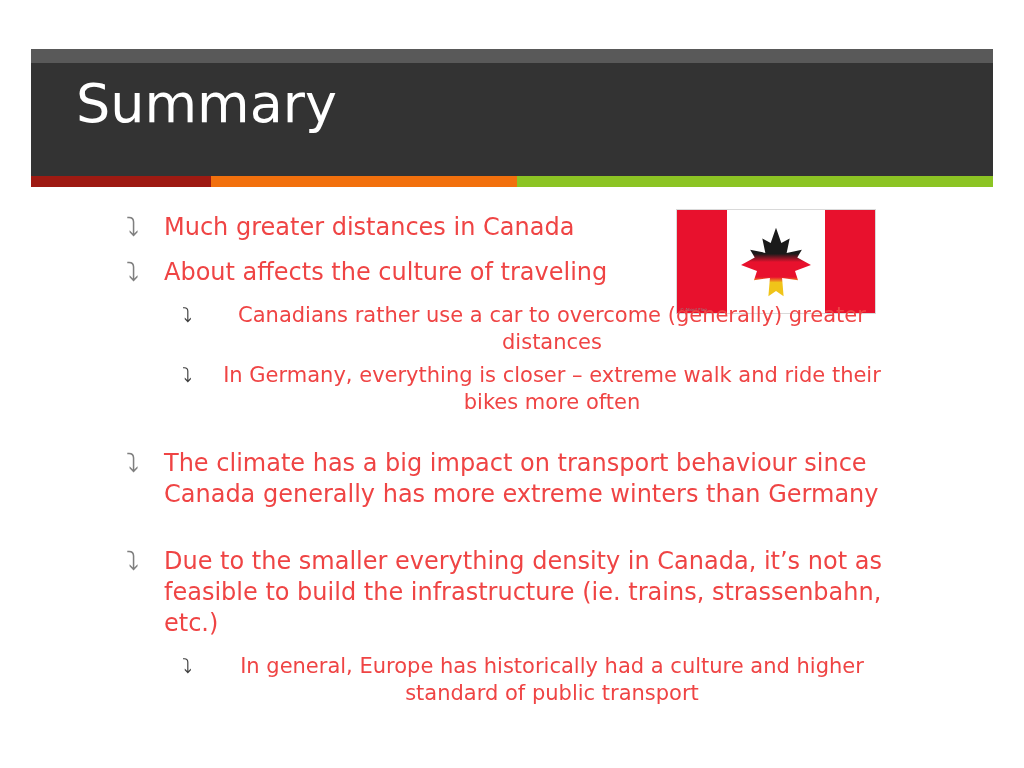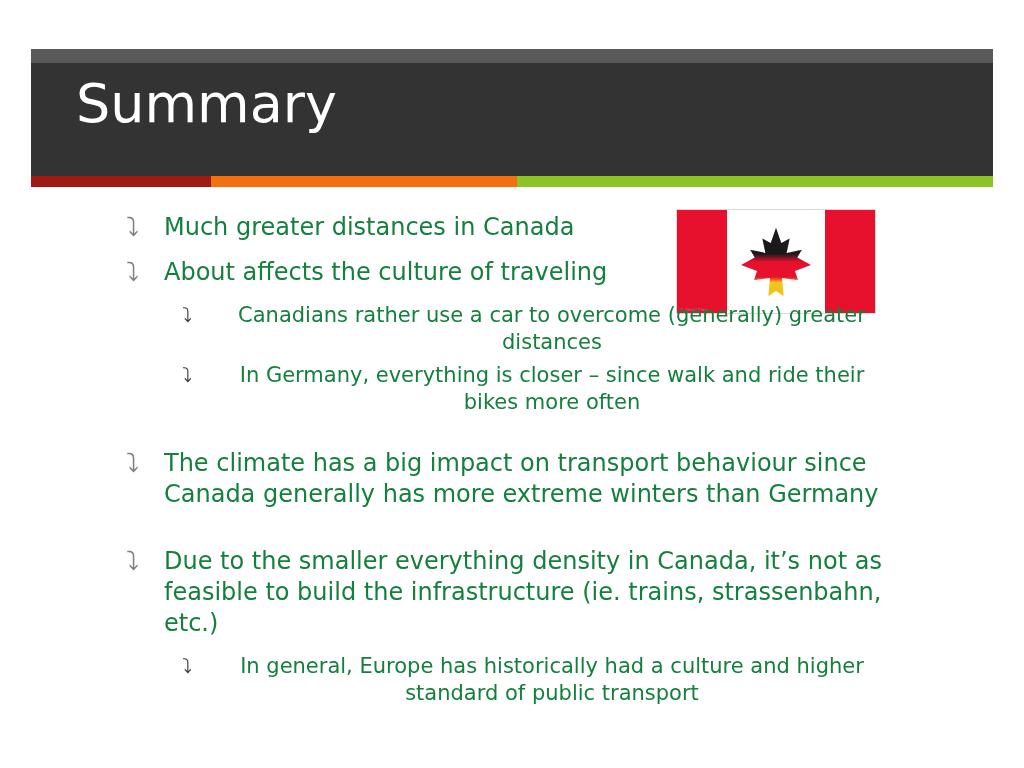--- a/index.html
+++ b/index.html
@@ -136,21 +136,21 @@
     padding-top: 2px;
   }
   .lvl2 .arrow {
     font-size: 20px;
     width: 30px;
     color: #404040;
     padding-top: 3px;
   }
 
   .btext {
-    color: #15803d;
+    color: #ef4444;
   }
   .lvl1 .btext {
     font-size: 24px;
     line-height: 31px;
     max-width: 735px;
   }
   .lvl2 .btext {
     font-size: 21px;
     line-height: 27px;
     max-width: 680px;
@@ -207,21 +207,21 @@
       <span class="btext">About affects the culture of traveling</span>
     </div>
 
     <div class="bullet-row lvl2">
       <span class="arrow">⤵</span>
       <span class="btext">Canadians rather use a car to overcome (generally) greater distances</span>
     </div>
 
     <div class="bullet-row lvl2">
       <span class="arrow">⤵</span>
-      <span class="btext">In Germany, everything is closer – since walk and ride their bikes more often</span>
+      <span class="btext">In Germany, everything is closer – extreme walk and ride their bikes more often</span>
     </div>
 
     <div class="group-gap-lg"></div>
 
     <div class="bullet-row lvl1">
       <span class="arrow">⤵</span>
       <span class="btext">The climate has a big impact on transport behaviour since Canada generally has more extreme winters than Germany</span>
     </div>
 
     <div class="group-gap"></div>

